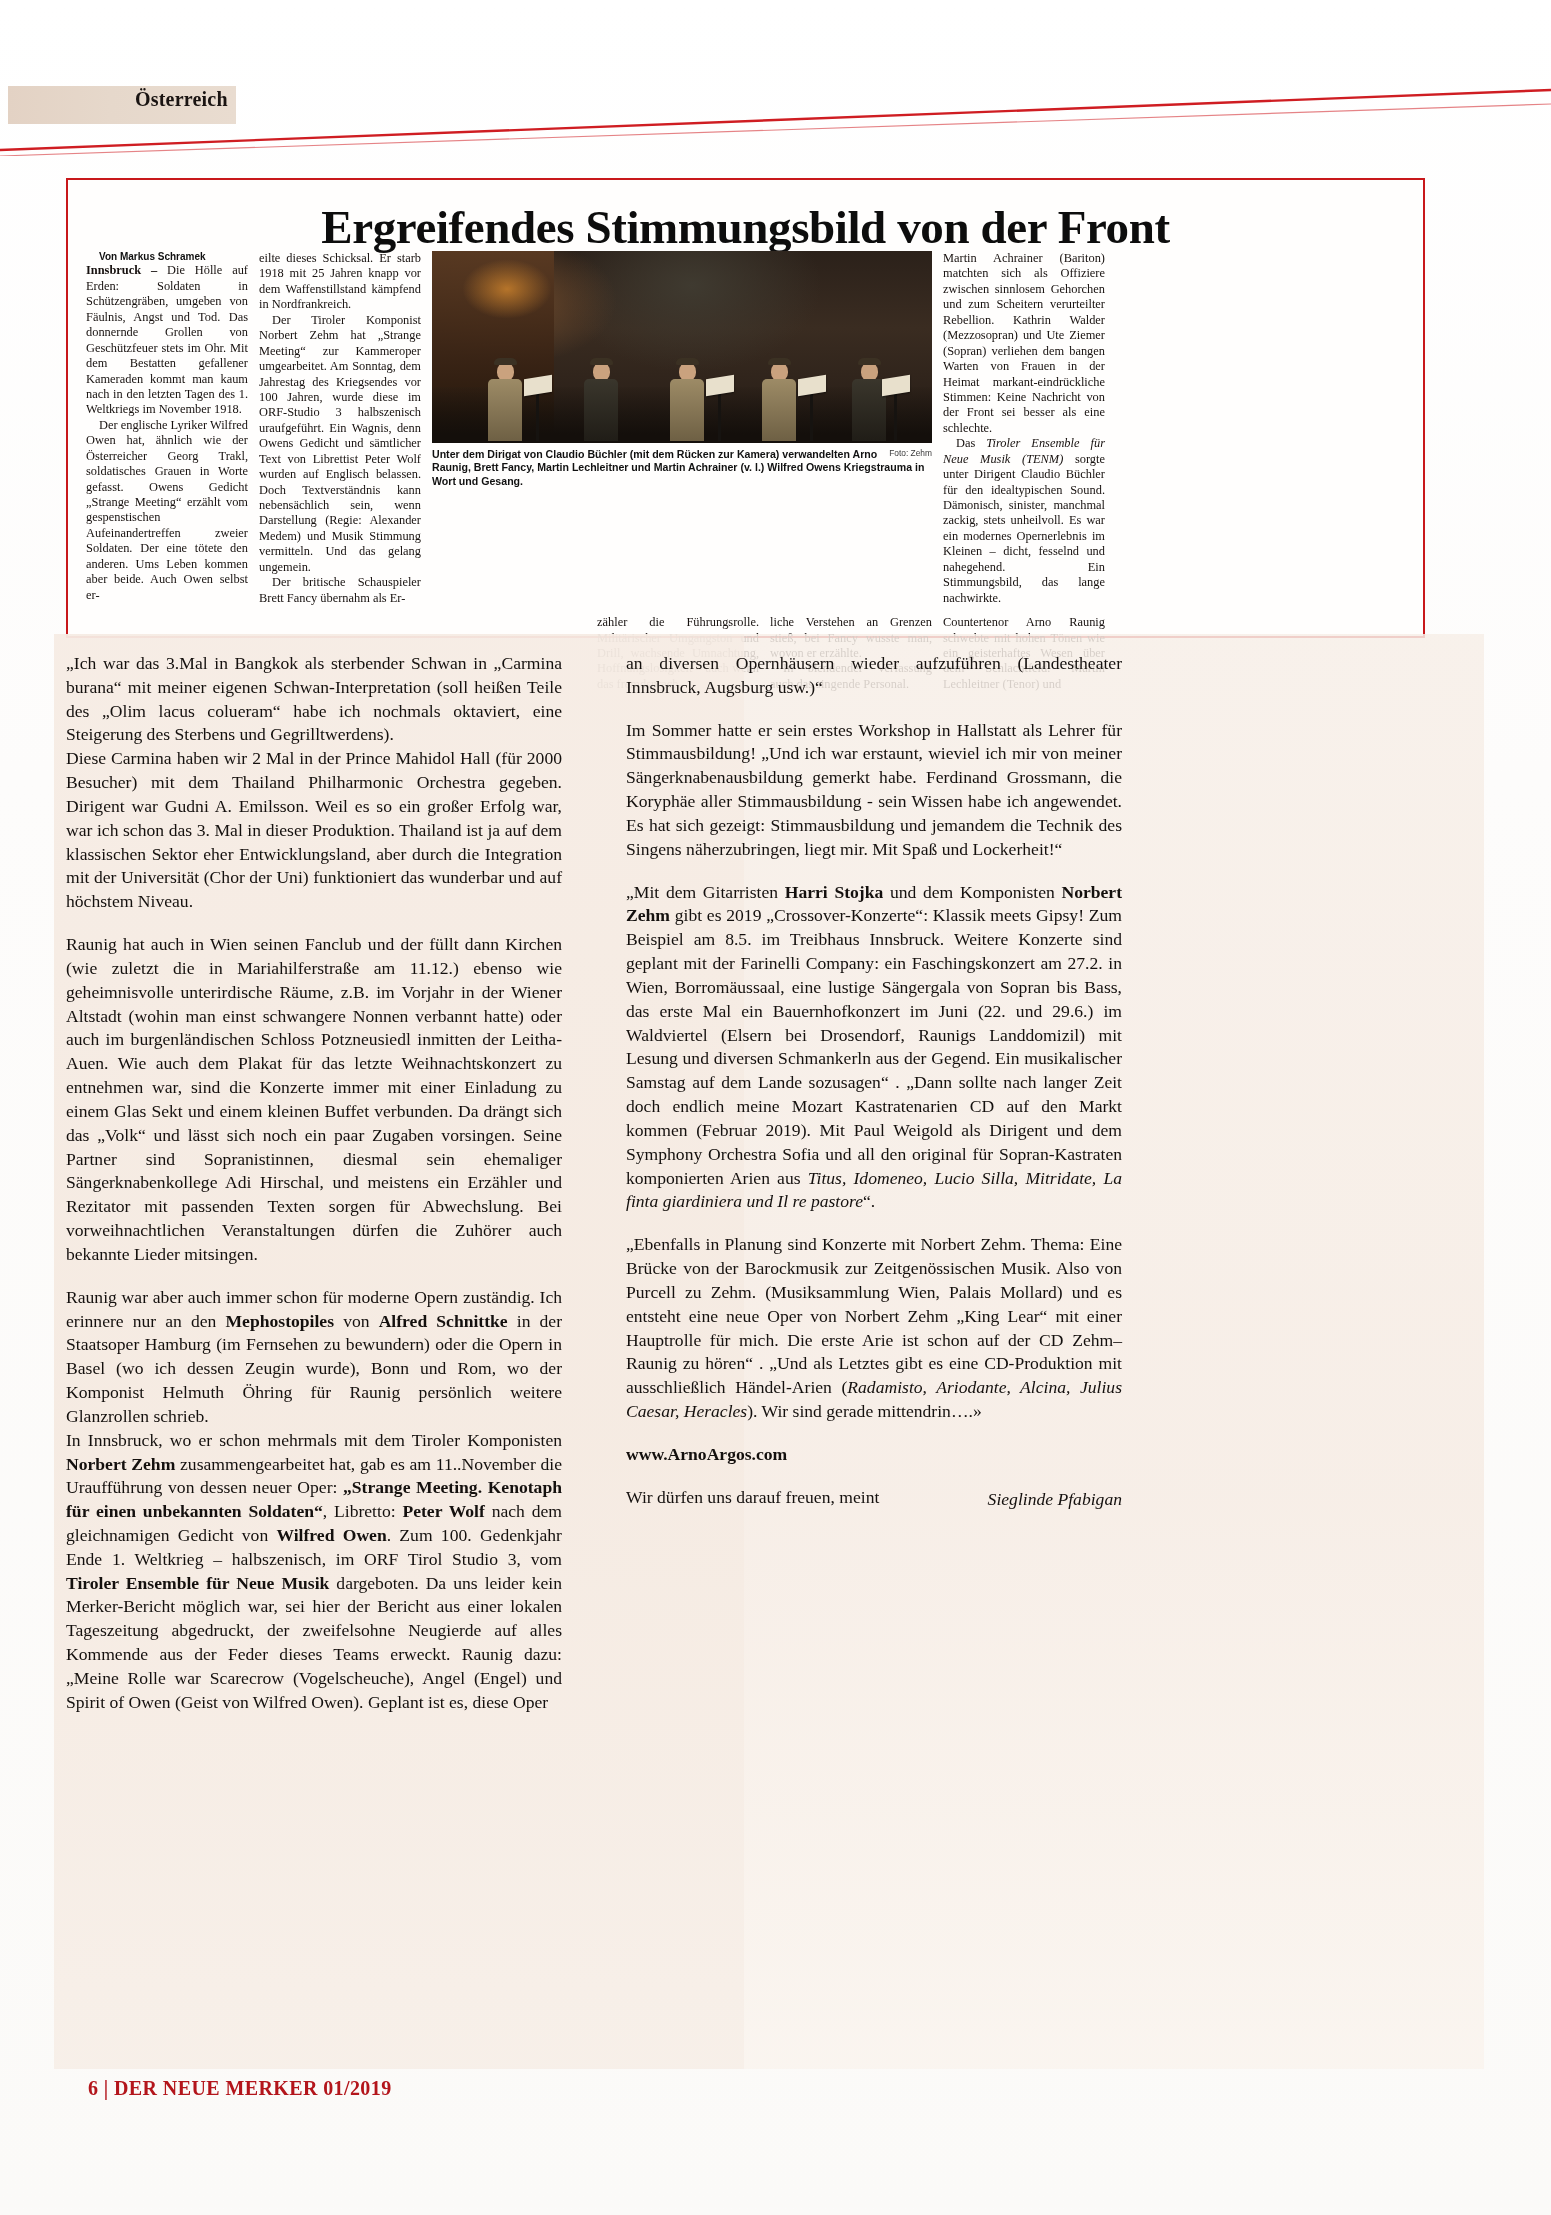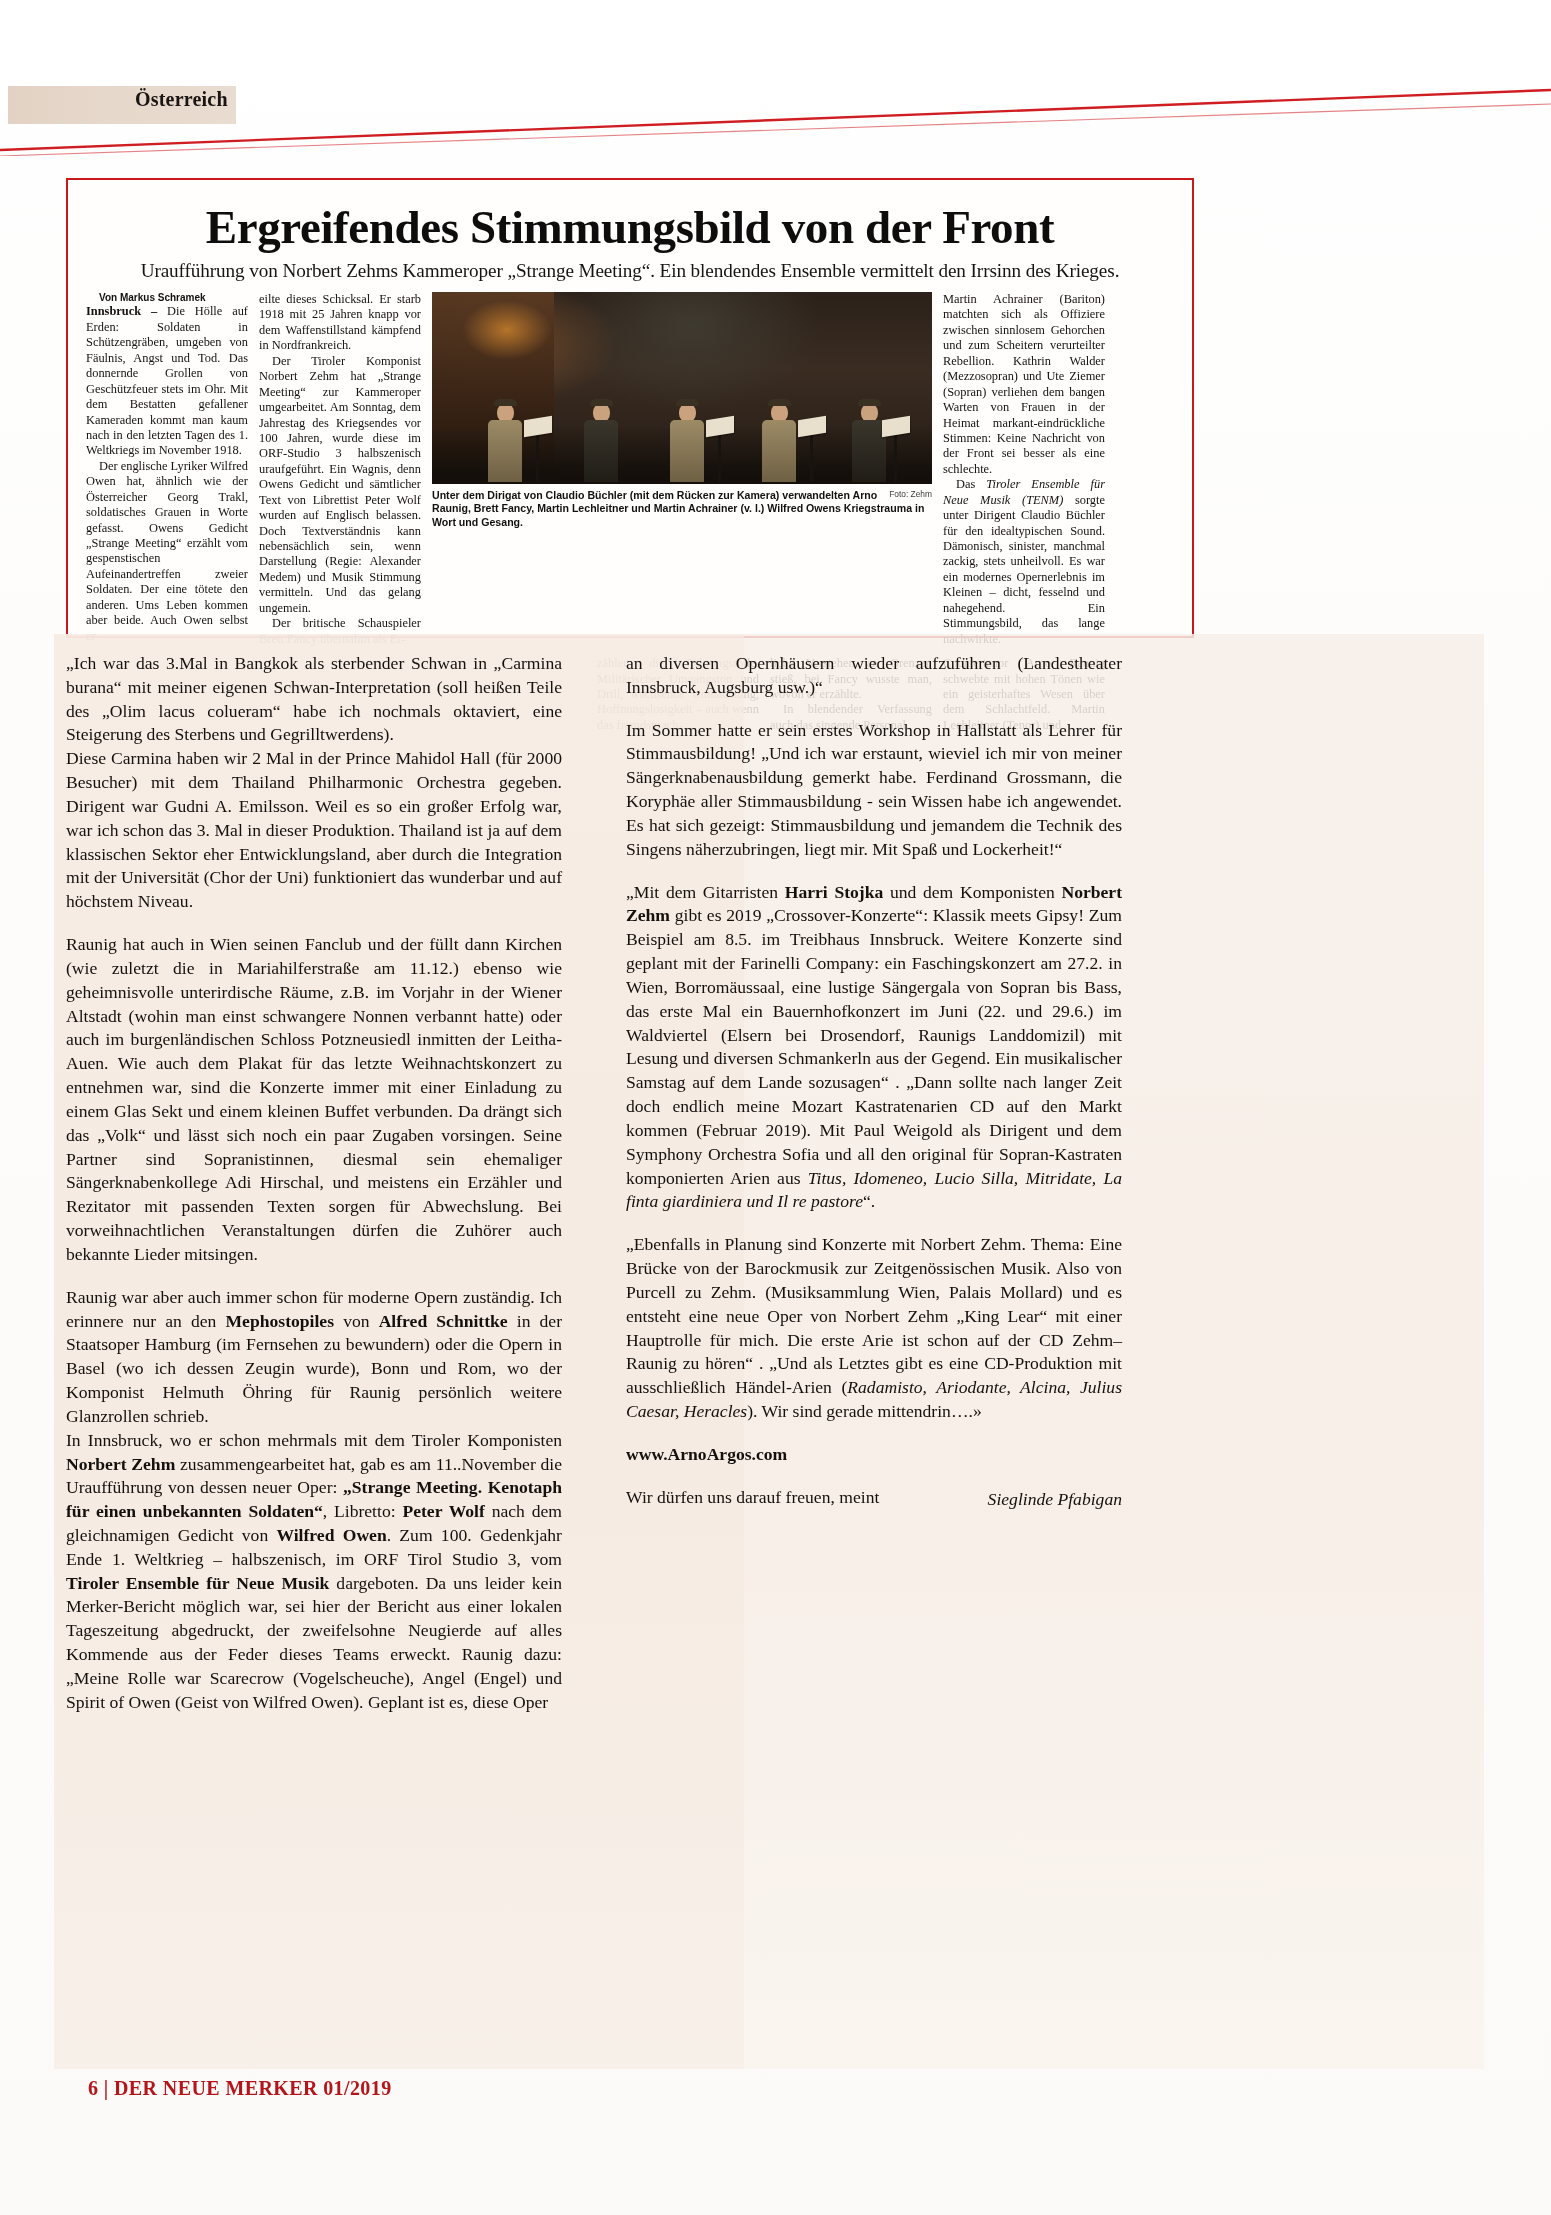--- a/index.html
+++ b/index.html
@@ -28,21 +28,21 @@
     font-size:20px;font-weight:700;color:#1a1412;
     letter-spacing:.2px;
   }
   
   .red-diagonal{
     position:absolute;left:0;top:78px;width:1551px;height:78px;
     overflow:hidden;pointer-events:none;
   }
   
   .clipping{
-    position:absolute;left:66px;top:178px;width:1128px;height:460px;
+    position:absolute;left:66px;top:178px;width:1359px;height:460px;
     border:2px solid #c8181b;
     background:#fffefd;
     box-sizing:border-box;
     padding:14px 18px 8px 18px;
   }
   .clip-headline{
     font-family:"Liberation Serif", serif;
     font-weight:700;
     font-size:47px;
     line-height:1.0;
@@ -206,21 +206,20 @@
 <div class="red-diagonal">
   <svg width="1551" height="78" viewBox="0 0 1551 78" xmlns="http://www.w3.org/2000/svg">
     <polyline points="0,72 1551,12" fill="none" stroke="#cf1d22" stroke-width="2.4"></polyline>
     <polyline points="0,78 1551,26" fill="none" stroke="#cf1d22" stroke-width="1.1" opacity="0.55"></polyline>
   </svg>
 </div>
 
 <div class="clipping">
 
   <div class="clip-headline">Ergreifendes Stimmungsbild von der Front</div>
-  <div class="clip-subhead">Uraufführung von Norbert Zehms Kammeroper „Strange Meeting“. Ein blendendes Ensemble vermittelt den Irrsinn des Krieges.</div>
 
   <div class="clip-grid">
 
     <div class="clip-col">
       <p class="byline">Von Markus Schramek</p>
       <p class="noind"><b>Innsbruck –</b> Die Hölle auf Erden: Soldaten in Schützengräben, umgeben von Fäulnis, Angst und Tod. Das donnernde Grollen von Geschützfeuer stets im Ohr. Mit dem Bestatten gefallener Kameraden kommt man kaum nach in den letzten Tagen des 1. Weltkriegs im November 1918.</p>
       <p>Der englische Lyriker Wilfred Owen hat, ähnlich wie der Österreicher Georg Trakl, soldatisches Grauen in Worte gefasst. Owens Gedicht „Strange Meeting“ erzählt vom gespenstischen Aufeinandertreffen zweier Soldaten. Der eine tötete den anderen. Ums Leben kommen aber beide. Auch Owen selbst er-</p>
     </div>
 
     <div class="clip-col">

